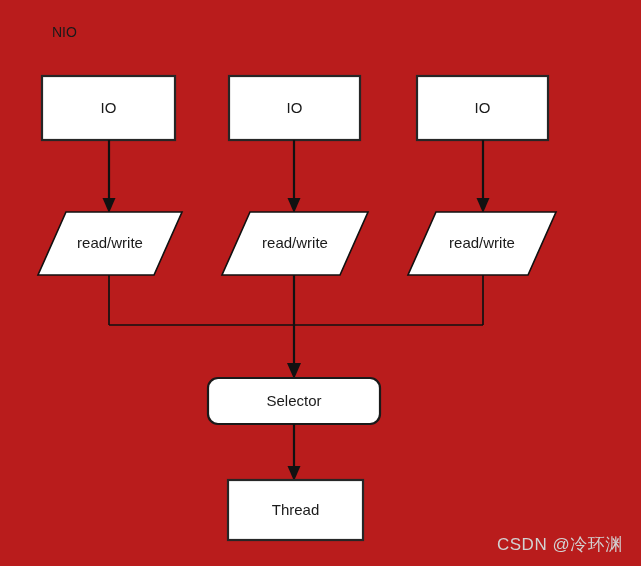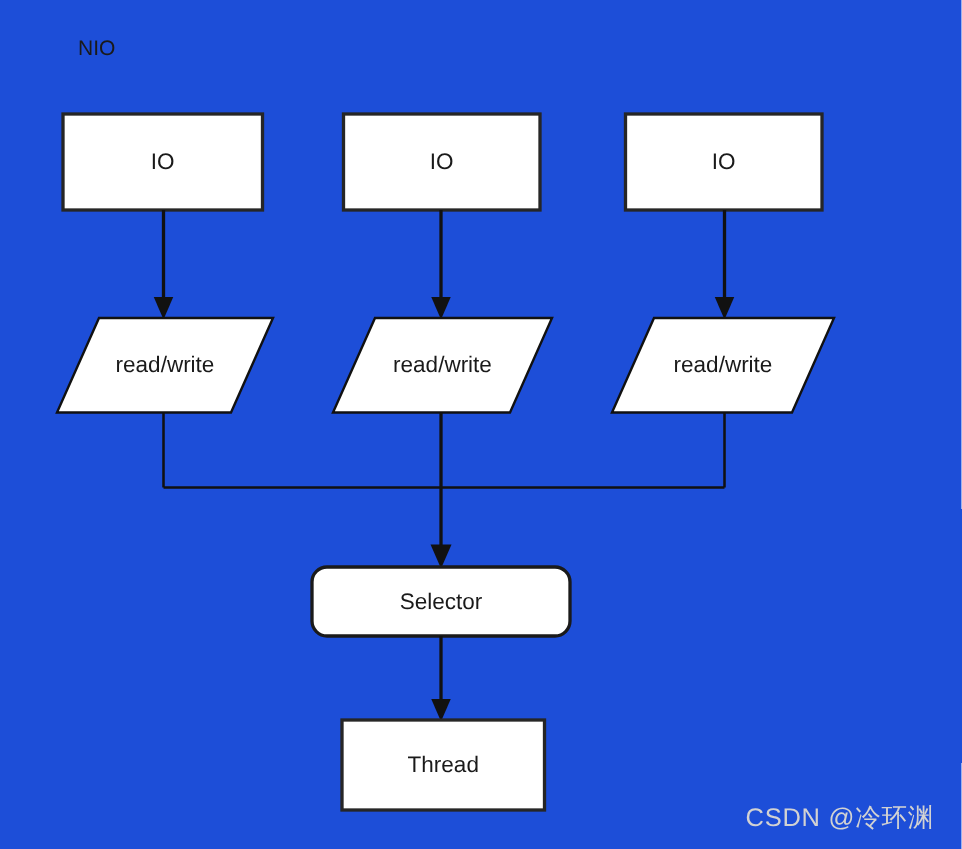--- a/index.html
+++ b/index.html
@@ -7,21 +7,21 @@
     padding: 0;
     background: #ffffff;
   }
   body {
     font-family: "Liberation Sans", sans-serif;
   }
   #canvas {
     position: relative;
     width: 641px;
     height: 566px;
-    background: #1d4ed8;
+    background: #b91c1c;
     overflow: hidden;
   }
   #diagram-svg {
     position: absolute;
     left: 0;
     top: 0;
     width: 641px;
     height: 566px;
   }
   .node-label {

